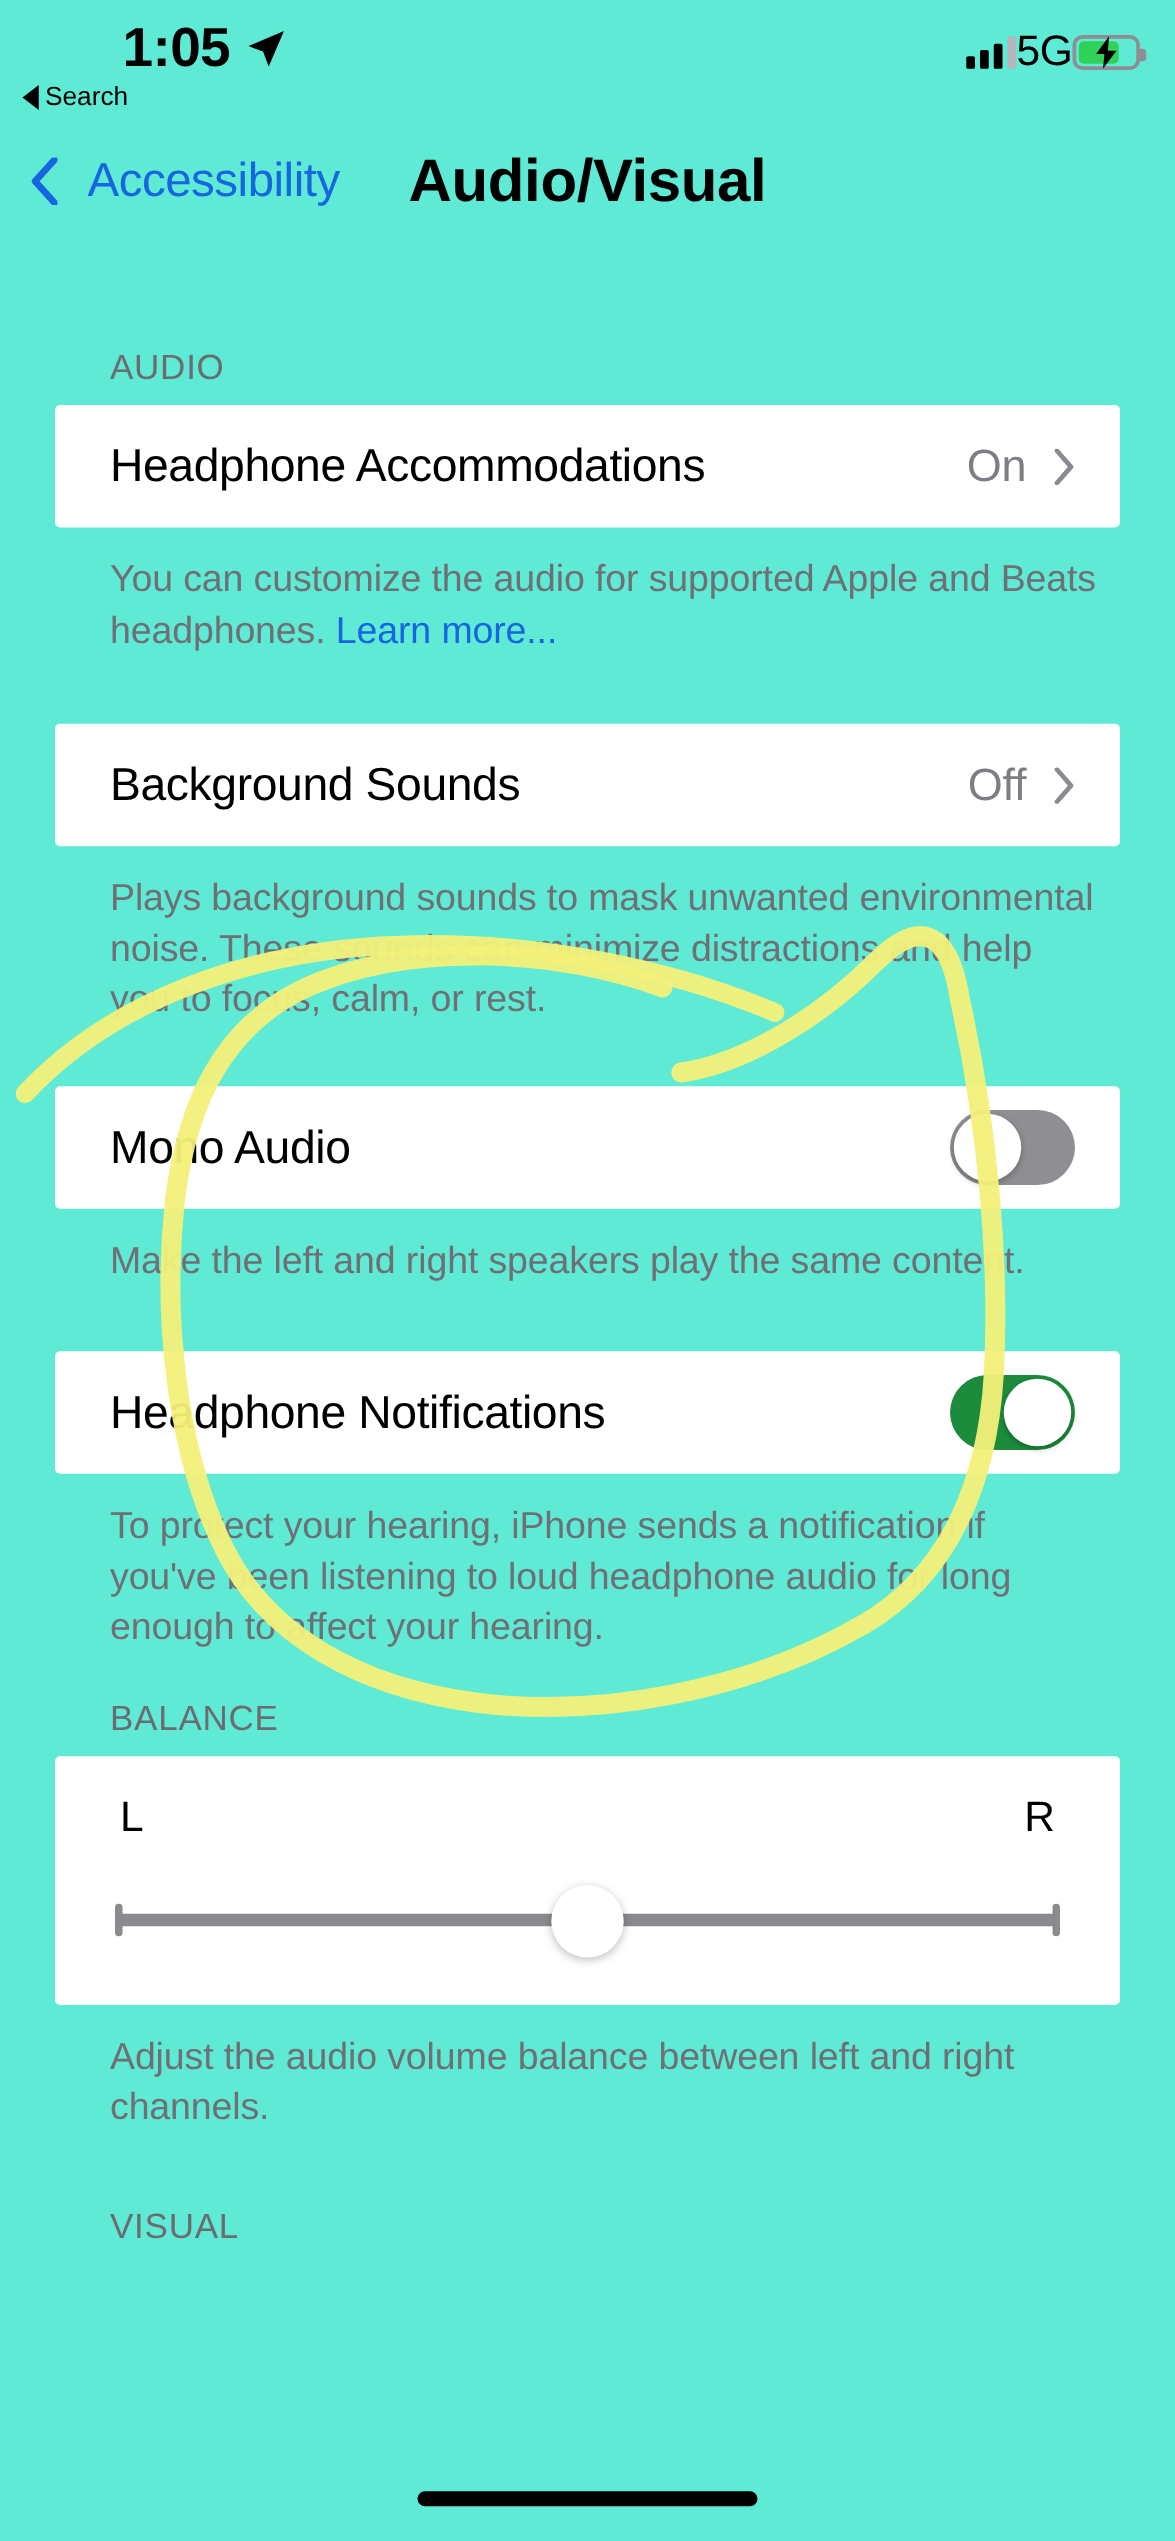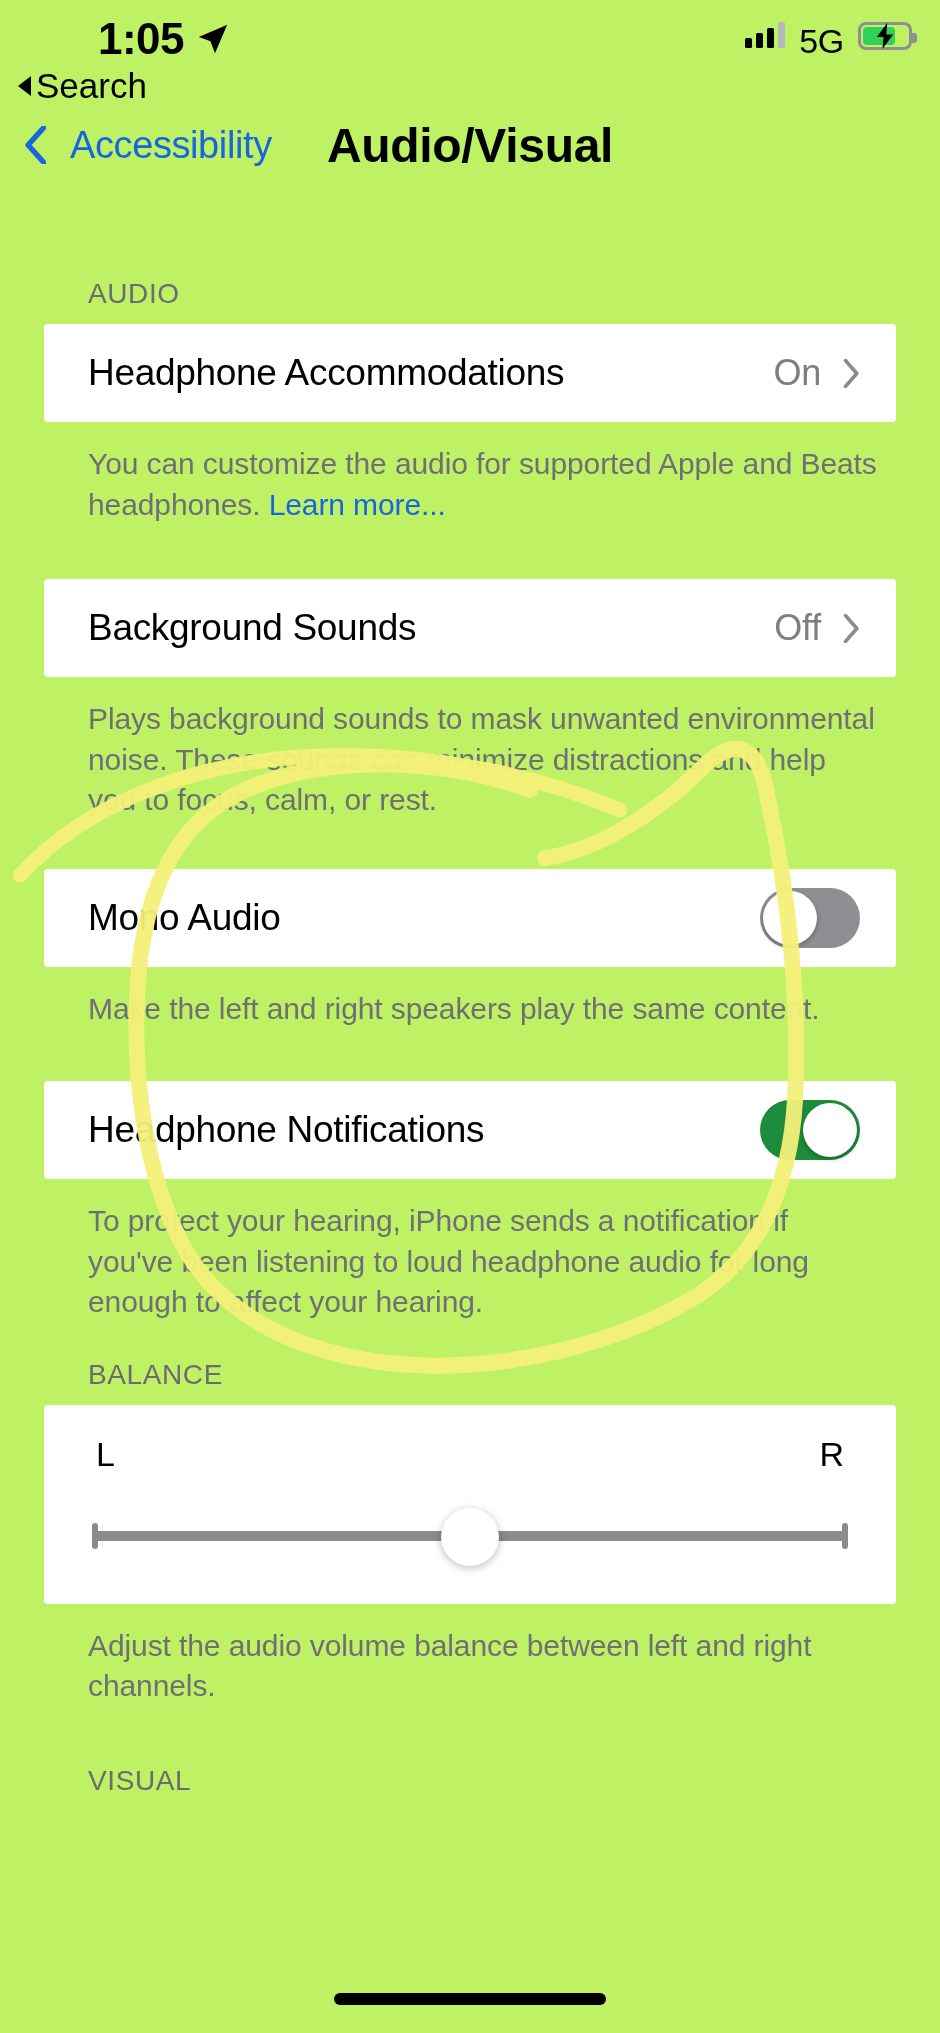--- a/index.html
+++ b/index.html
@@ -10,21 +10,21 @@
   }
   body {
     background: #eaeaef;
     font-family: "Liberation Sans", sans-serif;
     -webkit-font-smoothing: antialiased;
   }
   #phone {
     position: relative;
     width: 940px;
     height: 2033px;
-    background: #bef264;
+    background: #5eead4;
   }
 
   
   .statusbar {
     position: absolute;
     top: 0; left: 0;
     width: 940px;
     height: 100px;
   }
   .sb-time {
@@ -37,22 +37,21 @@
   }
   .sb-loc {
     position: absolute;
     left: 196px; top: 22px;
     width: 34px; height: 34px;
   }
   .sb-right {
     position: absolute;
     right: 28px; top: 22px;
     display: flex;
-    align-items: flex-start;
-    gap: 14px;
+    align-items: center;
   }
   .sb-bars {
     display: flex;
     align-items: flex-end;
     gap: 4px;
     height: 26px;
   }
   .sb-bars i {
     display: block;
     width: 7px;
@@ -99,21 +98,21 @@
     width: 22px; height: 26px;
   }
 
   
   .back-search {
     position: absolute;
     left: 18px; top: 66px;
     display: flex;
     align-items: center;
     gap: 5px;
-    font-size: 35px;
+    font-size: 21px;
     font-weight: 500;
     color: #000;
   }
   .back-search .tri {
     width: 0; height: 0;
     border-top: 10px solid transparent;
     border-bottom: 10px solid transparent;
     border-right: 13px solid #000;
   }
 

